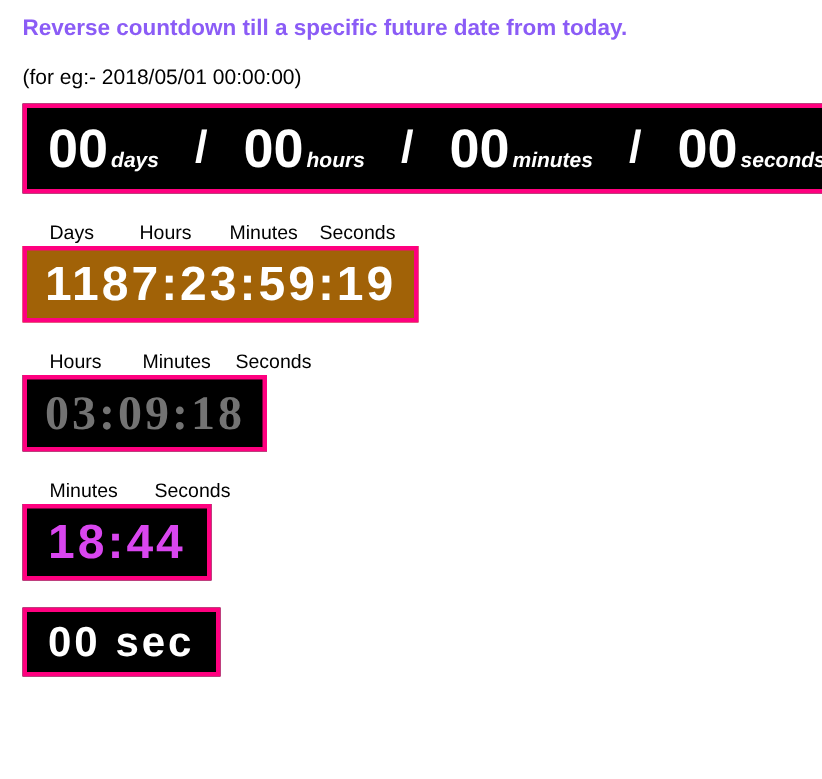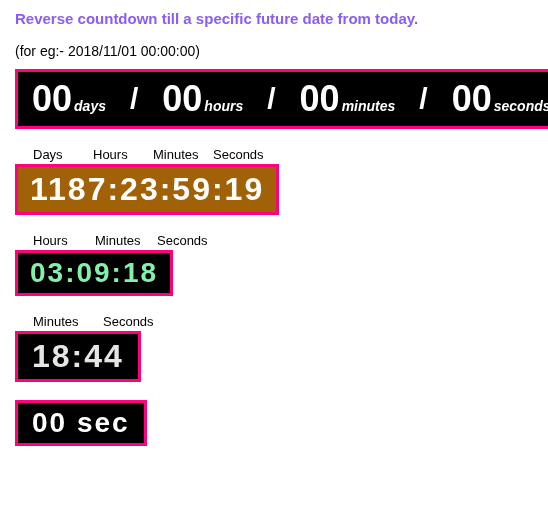--- a/index.html
+++ b/index.html
@@ -99,36 +99,36 @@
     }
 
     .clock-box-md {
       border: 3px solid #ff007f;
       background: #000;
       display: inline-block;
       padding: 4px 12px;
     }
 
     .clock-text-md {
-      color: #86efac;
-      font-size: 28px;
-      font-weight: bold;
-      font-family: Liberation Sans, sans-serif;
+      color: #737373;
+      font-size: 32px;
+      font-weight: bold;
+      font-family: Liberation Serif, serif;
       letter-spacing: 2px;
     }
 
     .clock-box-sm {
       border: 3px solid #ff007f;
       background: #000;
       display: inline-block;
       padding: 4px 14px;
     }
 
     .clock-text-sm {
-      color: #e5e5e5;
+      color: #d946ef;
       font-size: 32px;
       font-weight: bold;
       font-family: Arial, sans-serif;
       letter-spacing: 2px;
     }
 
     .clock-box-xs {
       border: 3px solid #ff007f;
       background: #000;
       display: inline-block;
@@ -151,21 +151,21 @@
       min-width: 70px;
     }
   </style>
 </head>
 <body>
 
 
 
 
 <div class="title">Reverse countdown till a specific future date from today.</div>
-<div class="subtitle">(for eg:- 2018/11/01 00:00:00)</div>
+<div class="subtitle">(for eg:- 2018/05/01 00:00:00)</div>
 
 
 <div class="main-countdown">
   <span class="segment">
     <span class="num">00</span>
       <span class="label">days</span>
   </span>
   <span class="sep">/</span>
   <span class="segment">
     <span class="num">00</span>

